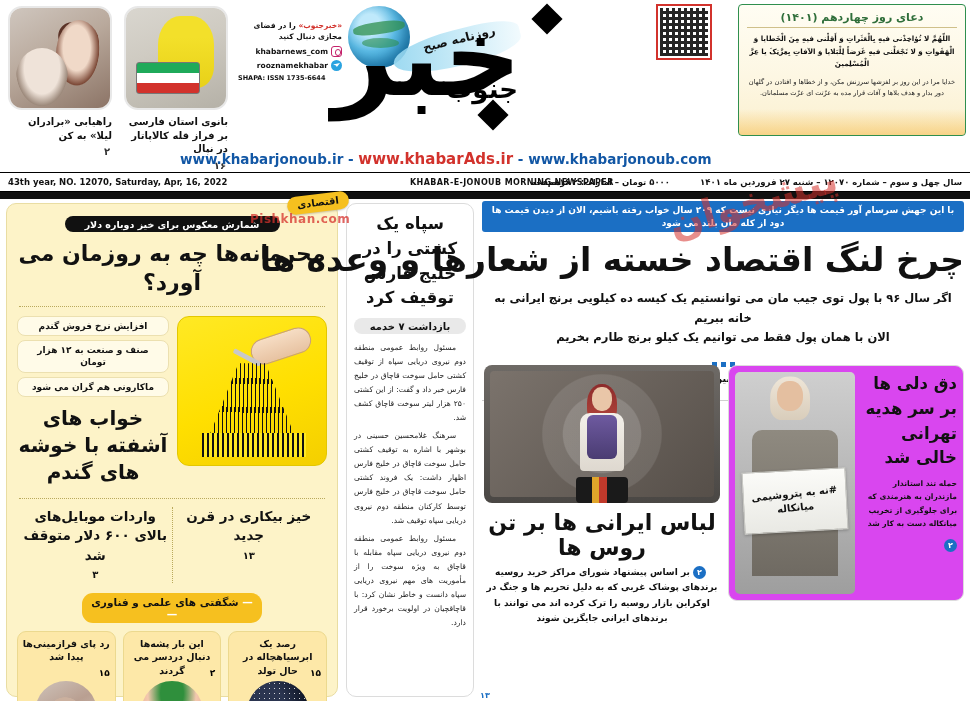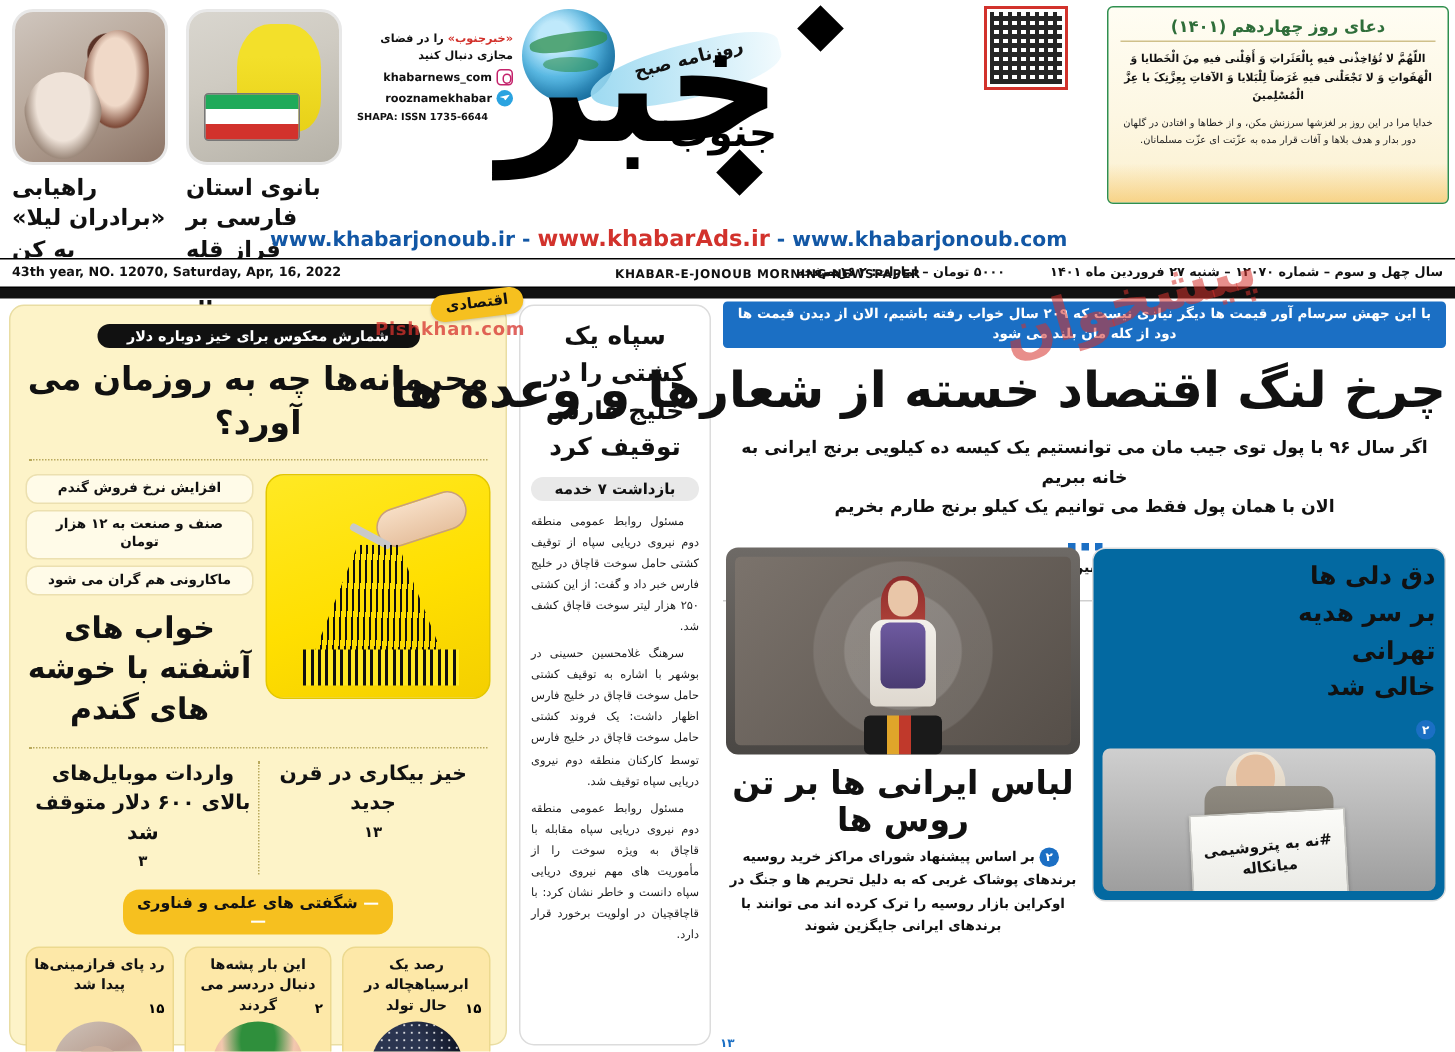--- a/index.html
+++ b/index.html
@@ -54,21 +54,21 @@
     content:""; position:absolute; right:12%; top:8%; width:56%; height:72%;
     background:linear-gradient(180deg,#f3e02a 30%,#e8d118 100%);
     border-radius:40% 40% 30% 30%;
   }
   .ph-climber::after{
     content:""; position:absolute; left:10%; bottom:14%; width:62%; height:30%;
     background:linear-gradient(180deg,#1faa5a 0 33%, #ffffff 33% 66%, #d2322c 66% 100%);
     border:1px solid #777; border-radius:3px;
   }
   .teaser-cap {
-    margin-top:5px; text-align:left; font-size:15px; font-weight:bold;
+    margin-top:5px; text-align:right; font-size:10px; font-weight:bold;
     line-height:1.35; color:#111;
   }
   .teaser-page { margin-top:4px; text-align:right; font-size:10px; color:#333; font-weight:bold; padding-right:2px;}
 
   
   .socialbox { position:absolute; left:238px; top:20px; width:104px; }
   .social-title { font-size:7.5px; font-weight:bold; line-height:1.5; text-align:right; color:#111; }
   .social-title .brandred { color:#d2322c; }
   .social-row { display:flex; align-items:center; gap:3px; margin-top:3px; }
   .ic-sq { width:11px; height:11px; border-radius:3px; border:1.4px solid #c4226b; position:relative; flex:0 0 auto;}
@@ -341,22 +341,22 @@
   }
   .carpet-deck {
     margin-top:5px; text-align:center; font-size:9px; font-weight:bold;
     line-height:1.7; color:#111;
   }
   .carpet-deck .pgbadge { vertical-align:middle; margin-right:3px; }
 
   
   .rcol { position:absolute; right:6px; top:166px; width:236px; }
   .rcol-box {
-    border:1px solid #dcdcdc; border-radius:9px; padding:6px; background:#0369a1;
-    display:flex; gap:6px; height:236px;flex-direction:column;
+    border:1px solid #dcdcdc; border-radius:9px; padding:6px; background:#d946ef;
+    display:flex; gap:6px; height:236px;
   }
   .rcol-text { width:96px; flex:0 0 auto; }
   .rcol-head { font-size:16.5px; font-weight:bold; line-height:1.5; color:#111; text-align:right; }
   .rcol-deck { margin-top:6px; font-size:7.6px; font-weight:bold; line-height:1.75; color:#111; text-align:right; }
   .rcol-img {
     flex:1 1 auto; border-radius:5px; overflow:hidden; position:relative;
     background:linear-gradient(180deg,#cfcfcf,#9e9e9e);
   }
   .rcol-img .woman-head {
     position:absolute; left:46%; top:4%; width:26px; height:30px; border-radius:46%;
@@ -577,20 +577,21 @@
       <div class="carpet-deck">
         <span class="pgbadge">۲</span>
         <span>بر اساس پیشنهاد شورای مراکز خرید روسیه برندهای پوشاک غربی که به دلیل تحریم ها و جنگ در اوکراین بازار روسیه را ترک کرده اند می توانند با برندهای ایرانی جایگزین شوند</span>
       </div>
     </div>
 
     <div class="rcol">
       <div class="rcol-box">
         <div class="rcol-text">
           <div class="rcol-head">دق دلی ها بر سر هدیه تهرانی خالی شد</div>
+          <div class="rcol-deck">حمله تند استاندار مازندران به هنرمندی که برای جلوگیری از تخریب میانکاله دست به کار شد</div>
           <div class="rcol-pg">
             <span class="pgbadge">۲</span>
           </div>
         </div>
         <div class="rcol-img">
           <div class="woman-scarf"></div>
           <div class="woman-head"></div>
           <div class="woman-coat"></div>
           <div class="placard">
             <span class="placard-txt">#نه به پتروشیمی میانکاله</span>

